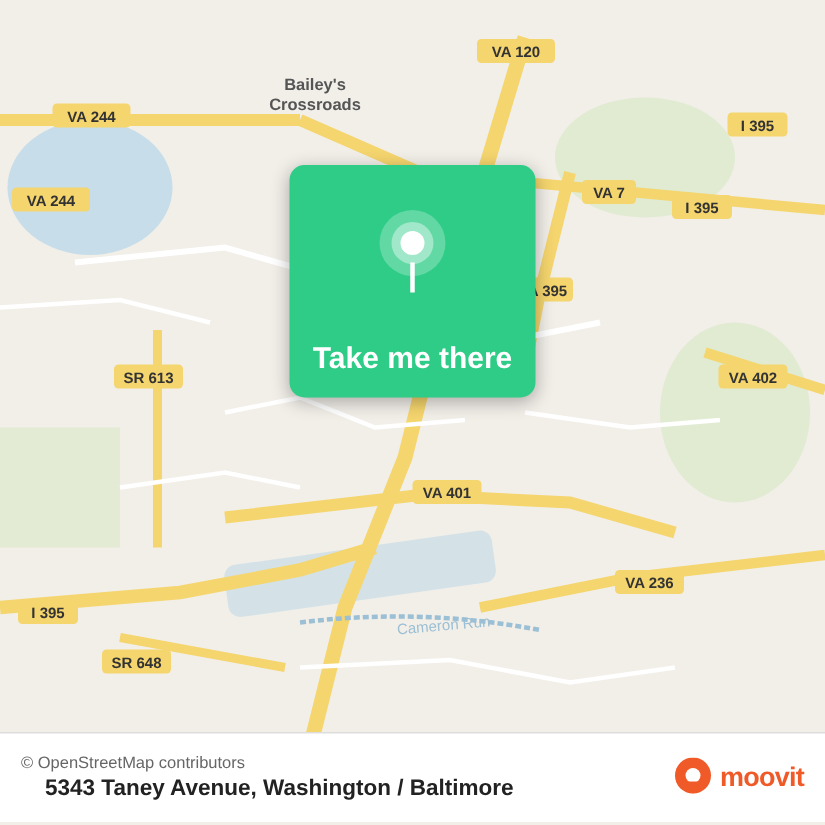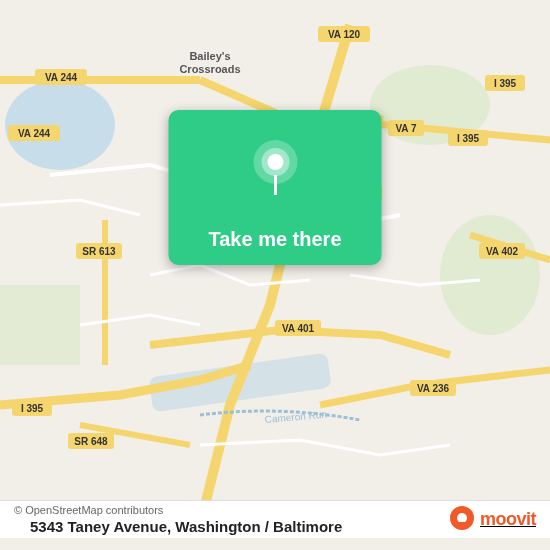--- a/index.html
+++ b/index.html
@@ -31,30 +31,30 @@
     .map-svg {
       position: absolute;
       inset: 0;
       width: 100%;
       height: 100%;
     }
 
     
     .info-bar {
       position: absolute;
-      bottom: 12px;
+      bottom: 2px;
       left: 0;
       right: 0;
       background: white;
       padding: 10px 14px;
       display: flex;
       align-items: center;
       justify-content: space-between;
       border-top: 1px solid #ddd;
-      height: 38px;
+      height: 60px;
     }
 
     .info-bar-left {
       display: flex;
       flex-direction: column;
     }
 
     .copyright-text {
       font-size: 11px;
       color: #666;
@@ -65,21 +65,20 @@
       font-weight: bold;
       color: #222;
       margin-top: 2px;
       margin-left: 16px;
     }
 
     .moovit-logo {
       display: flex;
       align-items: center;
       gap: 4px;
-      text-decoration: underline;
     }
 
     .moovit-icon {
       width: 28px;
       height: 28px;
     }
 
     .moovit-text {
       font-size: 18px;
       font-weight: bold;
@@ -88,21 +87,21 @@
     }
 
     
     .green-card {
       position: absolute;
       top: 110px;
       left: 50%;
       transform: translateX(-50%);
       background-color: #2ecc87;
       border-radius: 10px;
-      width: 213px;
+      width: 164px;
       height: 155px;
       display: flex;
       flex-direction: column;
       align-items: center;
       justify-content: flex-end;
       padding-bottom: 14px;
       box-shadow: 0 3px 12px rgba(0,0,0,0.3);
       z-index: 5;
     }
 

